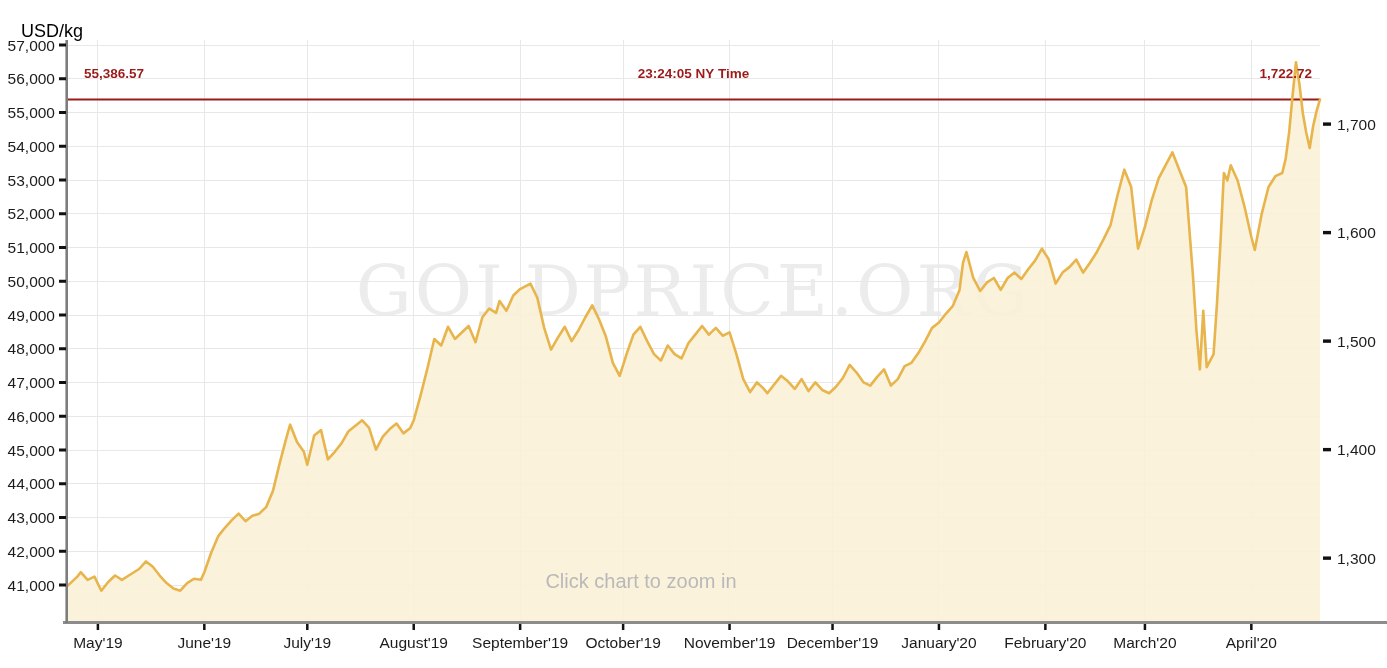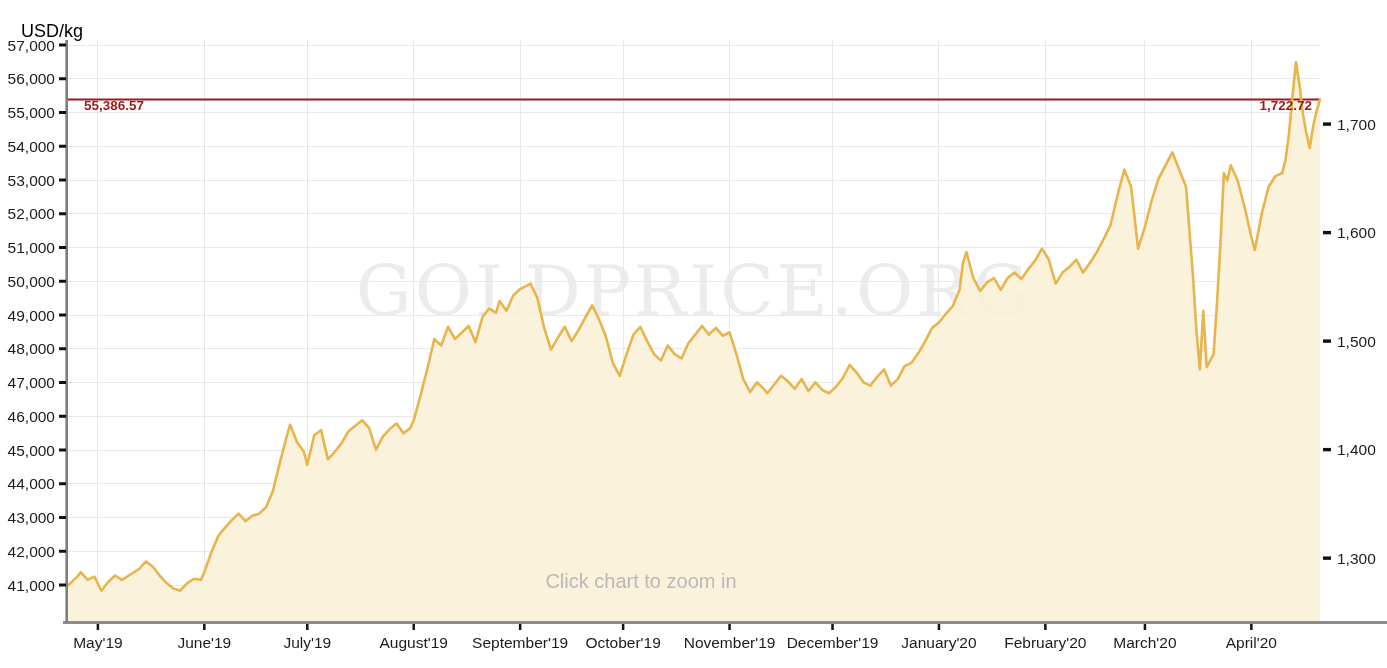--- a/index.html
+++ b/index.html
@@ -4,21 +4,21 @@
 <style>
   html,body{margin:0;padding:0;background:#ffffff;}
   .stage{position:relative;width:1387px;height:668px;background:#ffffff;overflow:hidden;
          font-family:"Liberation Sans",sans-serif;}
   .unit-label{position:absolute;left:21px;top:8px;font-size:18px;color:#000;margin-top:13px;}
   .watermark{position:absolute;left:0;top:250px;width:1387px;text-align:center;
              font-family:"DejaVu Serif","Liberation Serif",serif;font-size:70px;
              letter-spacing:3px;color:#ececec;user-select:none;white-space:nowrap;}
   .hint{position:absolute;left:67px;top:570px;width:1148px;text-align:center;
         font-size:20px;color:#b9b9b9;}
-  .red-label{position:absolute;top:98px;font-size:13.5px;font-weight:700;color:#9b1b1b;white-space:nowrap;}
+  .red-label{position:absolute;top:66px;font-size:13.5px;font-weight:700;color:#9b1b1b;white-space:nowrap;}
   .red-label.left{left:84px;}
   .red-label.center{left:67px;width:1253px;text-align:center;}
   .red-label.right{right:75px;}
   svg{position:absolute;left:0;top:0;}
   .axlbl{font:15.5px "Liberation Sans",sans-serif;fill:#1c1c1c;}
 </style>
 </head>
 <body>
 
 <div class="stage">
@@ -128,15 +128,16 @@
       <text class="axlbl" x="1045.37" y="648" text-anchor="middle">February'20</text>
       <rect x="1143.67" y="624" width="2.5" height="6" fill="#111111"></rect>
       <text class="axlbl" x="1144.92" y="648" text-anchor="middle">March'20</text>
       <rect x="1250.09" y="624" width="2.5" height="6" fill="#111111"></rect>
       <text class="axlbl" x="1251.34" y="648" text-anchor="middle">April'20</text>
     </svg>
 
   <div class="hint">Click chart to zoom in</div>
 
   <div class="red-label left">55,386.57</div>
+  <div class="red-label center">23:24:05 NY Time</div>
   <div class="red-label right">1,722.72</div>
 
 </div>
 
 </body></html>

